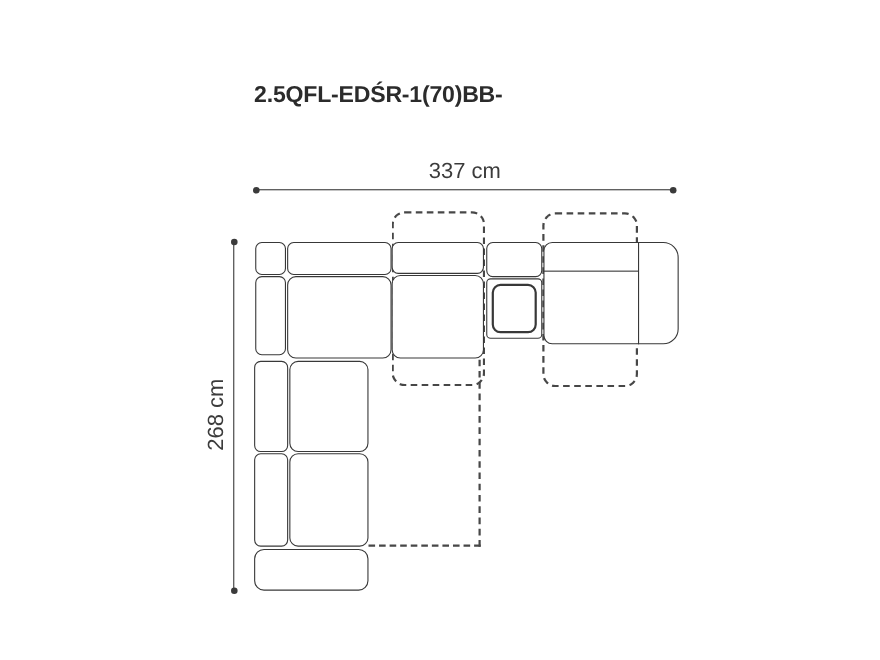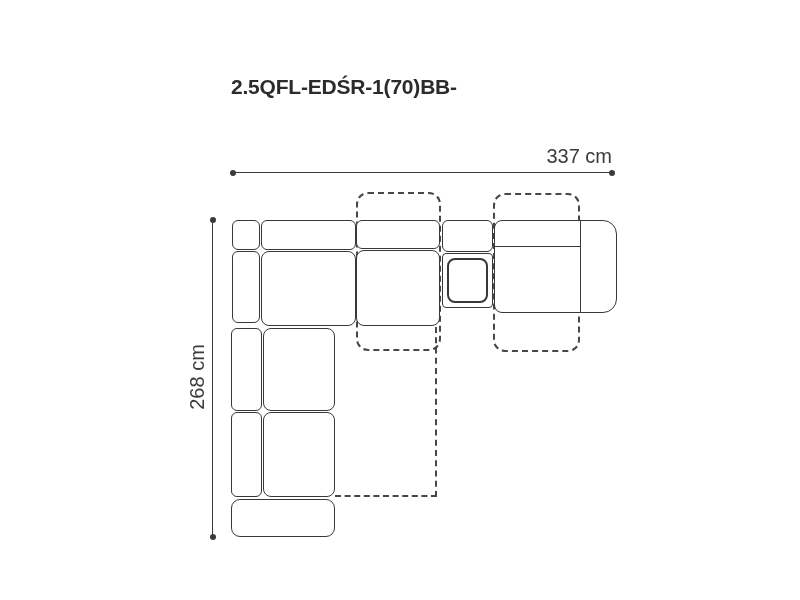--- a/index.html
+++ b/index.html
@@ -46,21 +46,21 @@
   .dim-label.horizontal{text-align:center;}
   .dim-label.vertical{transform:translate(-50%,-50%) rotate(-90deg);}
 </style>
 </head>
 <body>
 
 <div class="canvas">
 
   <div class="title"><div>2.5QFL-EDŚR-1(70)BB-</div></div>
 
-  <div class="dim-label horizontal" style="left:233px;top:145px;width:379px;text-align:right;">337 cm</div>
+  <div class="dim-label horizontal" style="left:233px;top:145px;width:379px;">337 cm</div>
   <div class="dim-line-h" style="left:233px;top:172px;width:379px;"></div>
   <span class="dot" style="left:230px;top:170px;"></span>
   <span class="dot" style="left:609px;top:170px;"></span>
 
   <div class="dim-label vertical" style="left:197px;top:377px;">268 cm</div>
   <div class="dim-line-v" style="left:212px;top:220px;height:317px;"></div>
   <span class="dot" style="left:210px;top:217px;"></span>
   <span class="dot" style="left:210px;top:534px;"></span>
 
   <div class="dashed" style="left:356px;top:192px;width:85px;height:159px;"></div>

